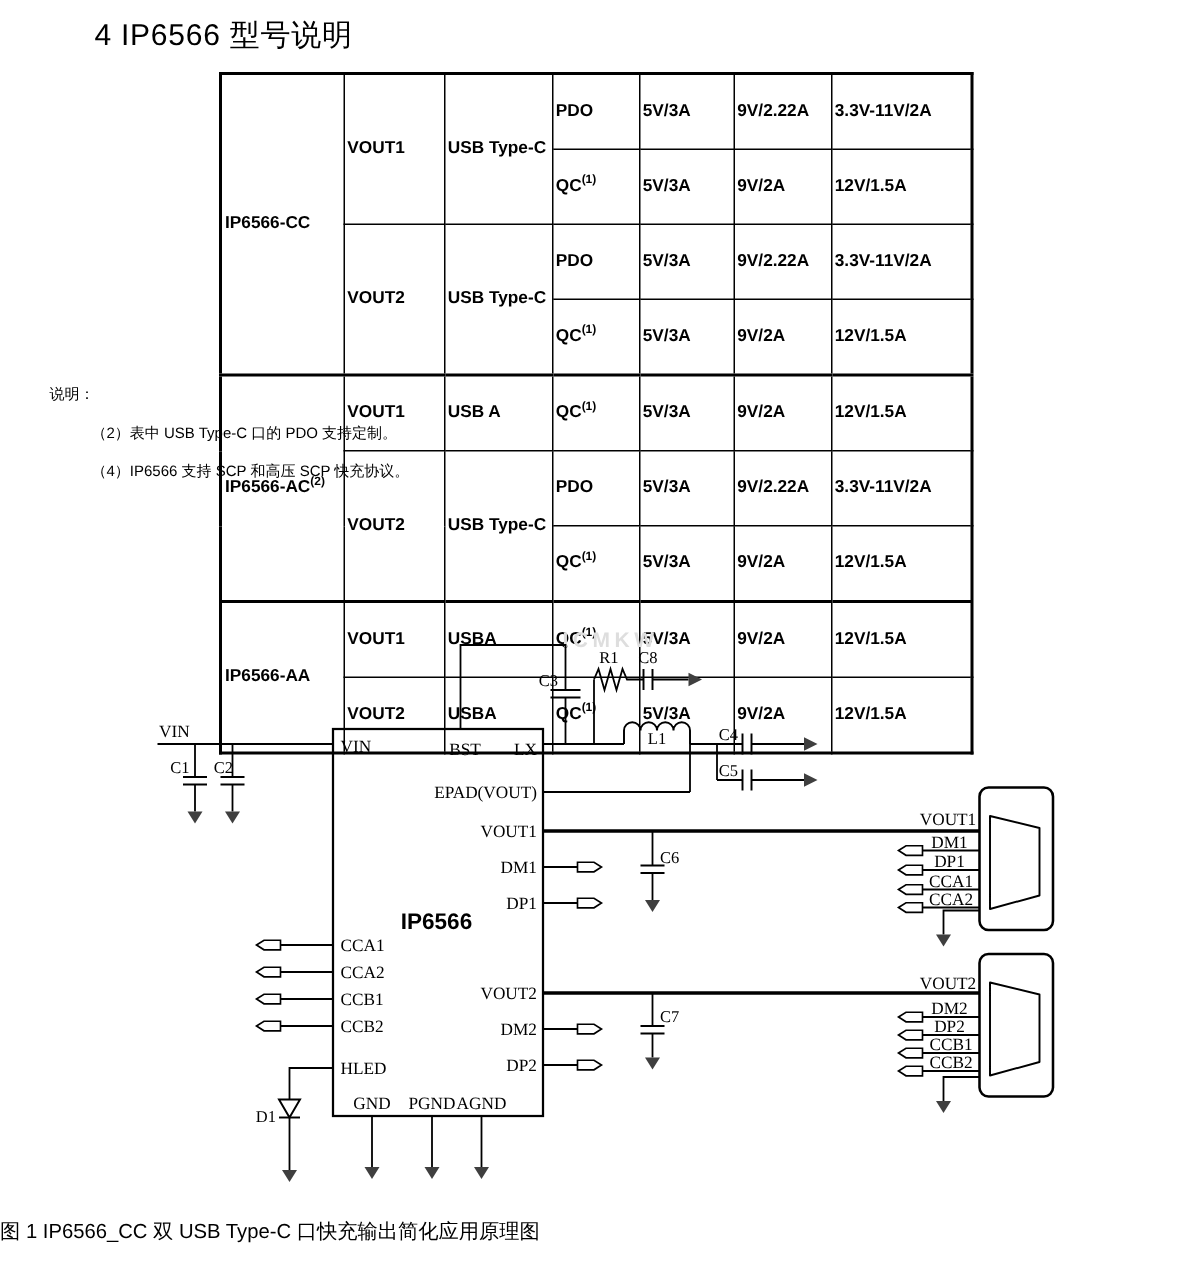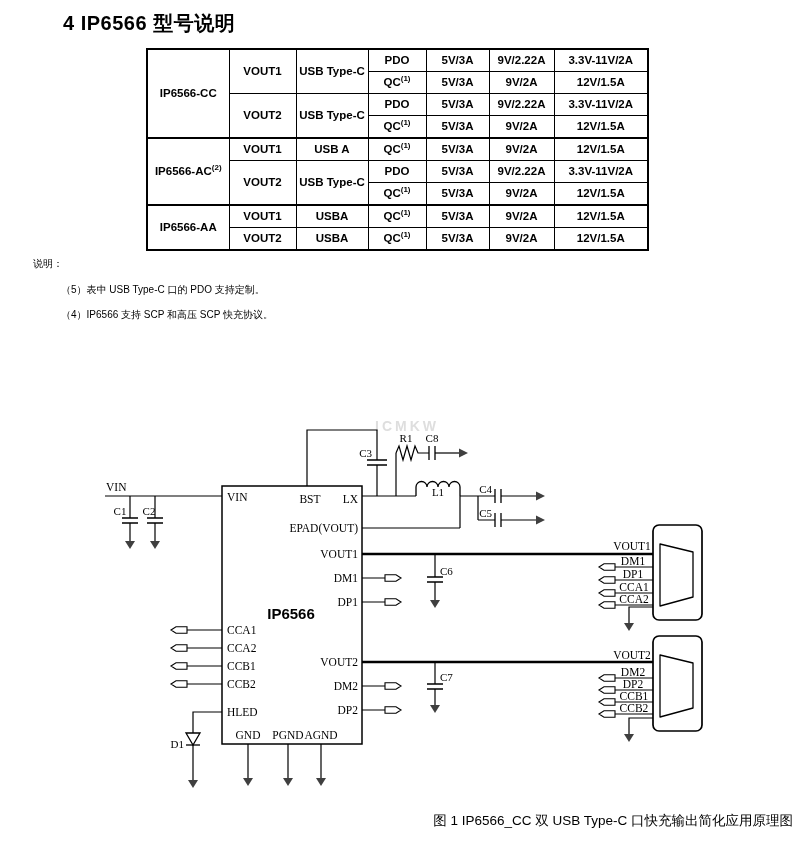--- a/index.html
+++ b/index.html
@@ -1,31 +1,31 @@
 <!DOCTYPE html>
 <html><head>
 <meta charset="utf-8">
 <style>
   html,body{margin:0;padding:0;}
   body{
     width:793px;height:858px;position:relative;background:#ffffff;
     font-family:"Liberation Sans",sans-serif;color:#000;
   }
   .title{
-    position:absolute;left:63px;top:10px;font-size:20px;font-weight:bold;
+    position:absolute;left:63px;top:10px;font-size:20px;font-weight:normal;
     letter-spacing:0.5px;
   }
   
   table.spec{
     position:absolute;left:146px;top:48px;border-collapse:collapse;
     border:2px solid #000;table-layout:fixed;
   }
   table.spec td{
-    border:1px solid #000;text-align:center;vertical-align:middle;
-    font-weight:bold;font-size:11.5px;height:21px;padding:0 2px;
+    border:1px solid #000;vertical-align:middle;
+    font-weight:bold;font-size:11.5px;height:21px;padding:14px 2px;
     line-height:1;white-space:nowrap;
   }
   table.spec tr.gs td{border-top:2px solid #000;}
   table.spec sup{font-size:8px;line-height:0;}
   
   .notes{
     position:absolute;left:33px;top:251px;width:730px;
     font-size:10px;line-height:25.5px;
   }
   .notes p{margin:0;text-align:justify;}
@@ -38,21 +38,21 @@
   .chiprect{stroke:#000;stroke-width:1.5;fill:none;}
   .connrect{stroke:#000;stroke-width:1.7;fill:none;}
   .pad{fill:#fff;stroke:#000;stroke-width:1.1;}
   .gnd{fill:#3f3f3f;stroke:none;}
   .slbl{font-family:"Liberation Serif","DejaVu Serif",serif;font-size:11.5px;fill:#000;}
   .clbl{font-family:"Liberation Serif","DejaVu Serif",serif;font-size:11px;fill:#000;}
   .chipname{font-family:"Liberation Sans",sans-serif;font-size:15px;font-weight:bold;fill:#000;}
   .wm{font-family:"Liberation Sans",sans-serif;font-size:14px;font-weight:bold;
       fill:#dedede;letter-spacing:3px;}
   .caption{
-    position:absolute;left:0;top:812px;width:793px;text-align:right;
+    position:absolute;left:0;top:812px;width:793px;text-align:left;
     font-size:13.5px;
   }
 </style>
 </head>
 <body>
 
 <div class="title">4 IP6566 型号说明</div>
 
 <table class="spec">
   <colgroup>
@@ -132,21 +132,21 @@
     <td><span>QC</span><sup>(1)</sup></td>
     <td>5V/3A</td>
     <td>9V/2A</td>
     <td>12V/1.5A</td>
   </tr>
 </tbody>
   </table>
 
 <div class="notes">
   <p>说明：</p>
-  <p class="note">（5）表中 USB Type-C 口的 PDO 支持定制。</p>
+  <p class="note">（2）表中 USB Type-C 口的 PDO 支持定制。</p>
   <p class="note">（4）IP6566 支持 SCP 和高压 SCP 快充协议。</p>
 </div>
 
 <svg class="schematic" width="793" height="858" viewBox="0 0 793 858">
 
   <text class="wm" x="375" y="431">ICMKW</text>
 
   <g>
 
     <path class="wire" d="M105,496 H222"></path>

